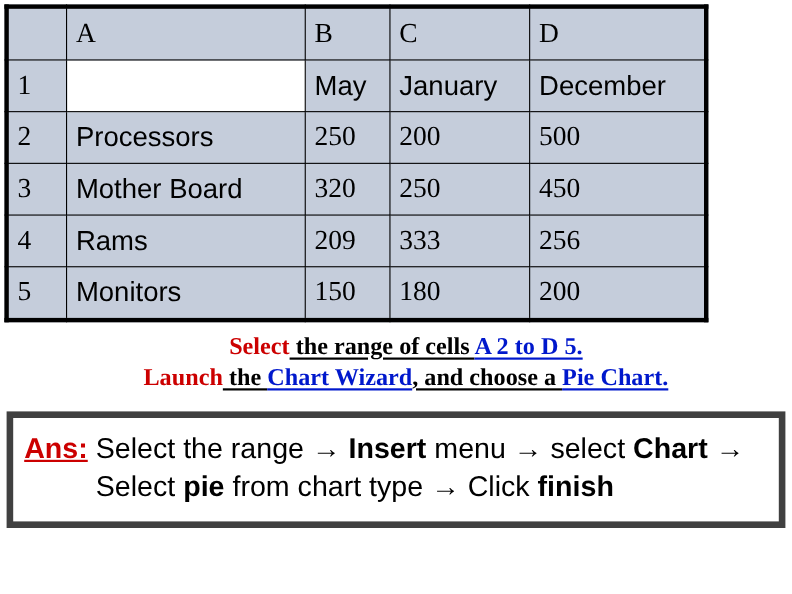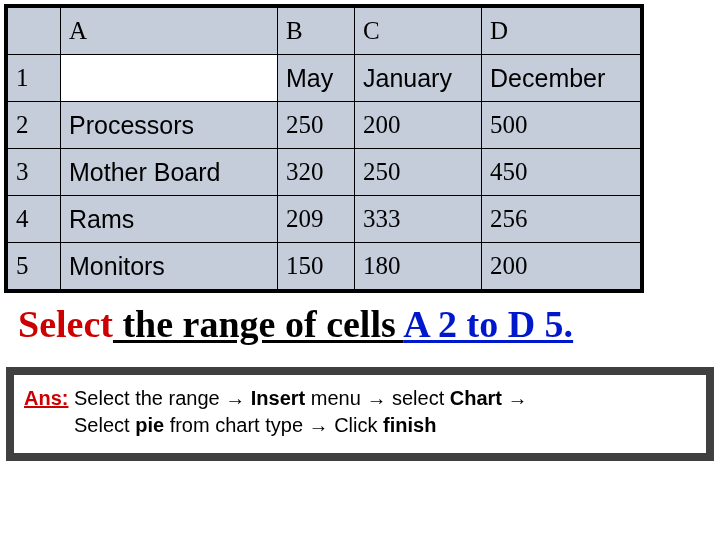--- a/index.html
+++ b/index.html
@@ -51,35 +51,36 @@
     }
     .data-cell-num {
       font-family: "Times New Roman", serif;
       font-size: 26px;
       text-align: right;
       padding-right: 6px;
     }
     .a1-blank { background: #fff; }
     .instructions {
       font-family: "Times New Roman", serif;
-      font-size: 38px;
+      font-size: 22px;
       margin: 8px 0 18px 18px;
       line-height: 1.25;
       font-weight: bold;
+      text-align: center;
     }
     .instr-red { color: #cc0000; }
     .instr-blue { color: #0018cc; text-decoration: underline; text-underline-offset: 3px; }
     .instr-black { color: #000; text-decoration: underline; text-underline-offset: 3px; }
     .instr-black-nou { color: #000; }
     .answer-box {
-      border: 8px solid #404040;
+      border: 6px solid #404040;
       margin: 0 6px 6px 6px;
       padding: 10px 10px 14px 10px;
       font-family: Arial, sans-serif;
-      font-size: 20px;
+      font-size: 26px;
       line-height: 1.35;
     }
     .ans-label {
       color: #cc0000;
       text-decoration: underline;
       font-weight: bold;
     }
     .ans-bold { font-weight: bold; }
     .arrow { font-family: Arial, sans-serif; }
   </style>
@@ -130,18 +131,21 @@
     <td class="data-cell-num">180</td>
     <td class="data-cell-num">200</td>
   </tr>
 </tbody>
   </table>
 
 <div class="instructions">
   <div>
     <span class="instr-red">Select</span><span class="instr-black"> the range of cells </span><span class="instr-blue">A 2 to D 5.</span>
   </div>
+  <div>
+    <span class="instr-red">Launch</span><span class="instr-black"> the </span><span class="instr-blue">Chart Wizard</span><span class="instr-black">, and choose a </span><span class="instr-blue">Pie Chart.</span>
+  </div>
 </div>
 
 <div class="answer-box">
   <span class="ans-label">Ans:</span><span> Select the range </span><span class="arrow">→</span><span class="ans-bold"> Insert</span><span> menu </span><span class="arrow">→</span><span> select </span><span class="ans-bold">Chart </span><span class="arrow">→</span><br>
   &nbsp;&nbsp;&nbsp;&nbsp;&nbsp;&nbsp;&nbsp;&nbsp;&nbsp;<span>Select </span><span class="ans-bold">pie</span><span> from chart type </span><span class="arrow">→</span><span> Click </span><span class="ans-bold">finish</span>
 </div>
 
 </body></html>

